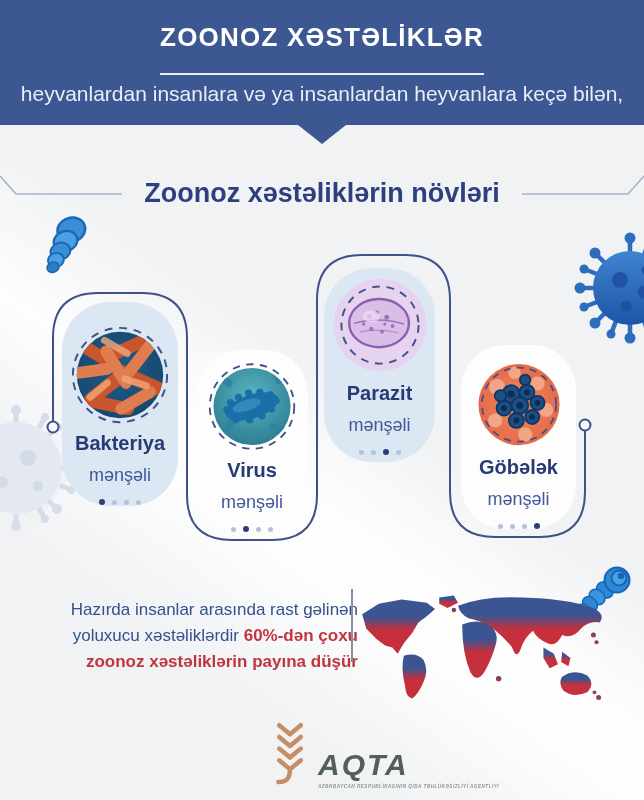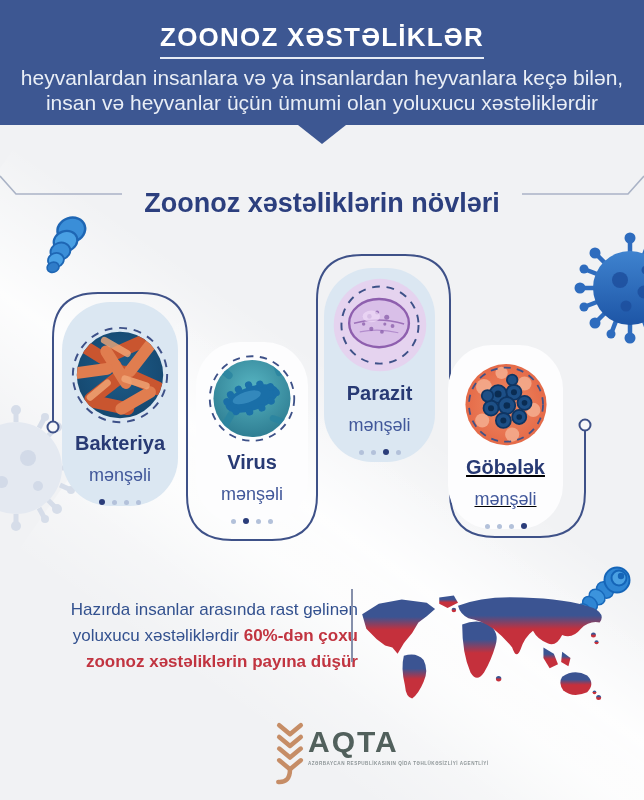--- a/index.html
+++ b/index.html
@@ -3,54 +3,54 @@
 <meta charset="utf-8">
 <style>
   html,body{margin:0;padding:0;background:#e8e9ec;font-family:"Liberation Sans",sans-serif;}
   .stage{position:relative;width:644px;height:800px;margin:0 auto;background:#f1f2f4;overflow:hidden;}
   .bg-streak{position:absolute;background:linear-gradient(to right,rgba(255,255,255,0),rgba(255,255,255,.85),rgba(255,255,255,0));transform:rotate(-55deg);pointer-events:none;}
   .s1{width:260px;height:900px;left:180px;top:60px;}
   .s2{width:300px;height:900px;left:320px;top:240px;opacity:.8;}
 
   
   .header{position:absolute;left:0;top:0;width:644px;height:125px;background:#3d5792;text-align:center;z-index:5;}
-  .header h1{display:inline-block;margin:22px 0 6px 0;color:#ffffff;font-size:26px;font-weight:800;letter-spacing:1.2px;border-bottom:2.5px solid #e7ecf5;padding-bottom:4px;}
+  .header h1{display:inline-block;margin:22px 0 6px 0;color:#ffffff;font-size:26px;font-weight:800;letter-spacing:1.2px;border-bottom:2.5px solid #e7ecf5;padding-bottom:20px;}
   .header p{margin:0;color:#e9eef6;font-size:21px;line-height:25px;}
   .header-arrow{position:absolute;left:298px;top:125px;width:0;height:0;border-left:24px solid transparent;border-right:24px solid transparent;border-top:19px solid #3d5792;z-index:5;}
 
   
   .section-title{position:absolute;left:0;top:178px;width:644px;text-align:center;z-index:4;}
-  .section-title h2{margin:10px;display:inline-block;color:#2c3f7e;font-size:27px;font-weight:800;}
+  .section-title h2{margin:0;display:inline-block;color:#2c3f7e;font-size:27px;font-weight:800;}
 
   
   .deco{position:absolute;left:0;top:0;width:644px;height:800px;z-index:1;pointer-events:none;}
 
   
   .card{position:absolute;display:flex;flex-direction:column;align-items:center;z-index:2;}
   .card-fill-blue{background:#dbe7f2;}
   .card-fill-white{background:#fdfdfe;}
   .card1{left:62px;top:302px;width:116px;height:204px;border-radius:48px;}
-  .card2{left:196px;top:342px;width:112px;height:182px;border-radius:44px;}
+  .card2{left:196px;top:350px;width:112px;height:182px;border-radius:44px;}
   .card3{left:324px;top:268px;width:111px;height:194px;border-radius:48px;}
-  .card4{left:448px;top:345px;width:115px;height:184px;border-radius:44px;text-decoration:underline;}
+  .card4{left:461px;top:345px;width:115px;height:184px;border-radius:44px;}
   .micro{display:block;}
   .card-name{color:#283a74;font-size:20px;font-weight:800;line-height:23px;margin-top:2px;}
   .card-suffix{color:#41579a;font-size:18px;font-weight:400;line-height:22px;margin-top:9px;}
   .dots{display:flex;gap:7px;margin-top:13px;align-items:center;}
   .dots span{width:5px;height:5px;border-radius:50%;background:#b3c1da;display:block;}
   .dots span.on{width:6px;height:6px;background:#2b3d7a;}
 
   
   .fact{position:absolute;top:597px;right:286px;width:310px;text-align:right;font-size:17px;line-height:26px;color:#33518f;z-index:2;}
   .fact .hl{color:#c13440;font-weight:700;text-align:right;}
   .fact-divider{position:absolute;left:351px;top:589px;width:2px;height:73px;background:#8690ab;z-index:2;}
   .map{position:absolute;left:358px;top:592px;width:250px;height:112px;z-index:2;}
 
   
-  .logo{position:absolute;left:272px;top:718px;display:flex;align-items:flex-start;z-index:2;}
+  .logo{position:absolute;left:272px;top:718px;display:flex;align-items:flex-end;gap:10px;z-index:2;font-style:italic;}
   .logo-text{display:flex;flex-direction:column;}
   .logo-acronym{color:#51605c;font-size:30px;font-weight:700;letter-spacing:2px;line-height:32px;margin-top:8px;}
   .logo-sub{margin-top:3px;color:#8d9597;font-size:4.6px;line-height:5.6px;letter-spacing:.5px;font-weight:700;}
 </style>
 </head>
 <body>
 
 <div class="stage">
   <div class="bg-streak s1"></div>
   <div class="bg-streak s2"></div>
@@ -155,21 +155,20 @@
       <ellipse cx="580" cy="618" rx="7" ry="5.8" transform="rotate(60 580 618)" fill="#2f86d4" stroke="#1868ba" stroke-width="1.5"></ellipse>
       <circle cx="617" cy="580" r="12.5" fill="#2f86d4" stroke="#1565b8" stroke-width="2"></circle>
       <circle cx="619" cy="578" r="7.5" fill="#4aa0e2" stroke="#1565b8" stroke-width="2"></circle>
       <circle cx="621" cy="576" r="3.2" fill="#1565b8"></circle>
     </g>
   </svg>
 
   <div class="header">
     <h1>ZOONOZ XƏSTƏLİKLƏR</h1>
     <p>heyvanlardan insanlara və ya insanlardan heyvanlara keçə bilən,</p>
-    <p>insan və heyvanlar üçün ümumi olan yoluxucu xəstəliklərdir</p>
   </div>
   <div class="header-arrow"></div>
 
   <div class="section-title">
     <h2>Zoonoz xəstəliklərin növləri</h2>
   </div>
 
   <div class="card card1 card-fill-blue">
     <svg class="micro" width="108" height="108" viewBox="0 0 110 110" style="margin-top:20px">
       <defs>

